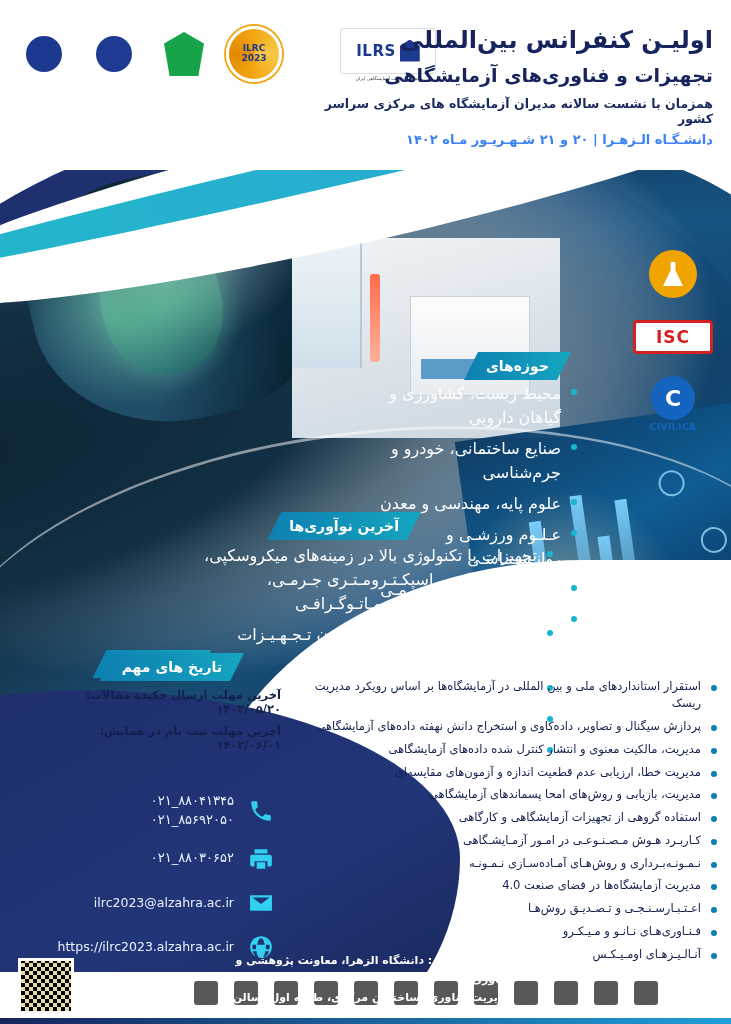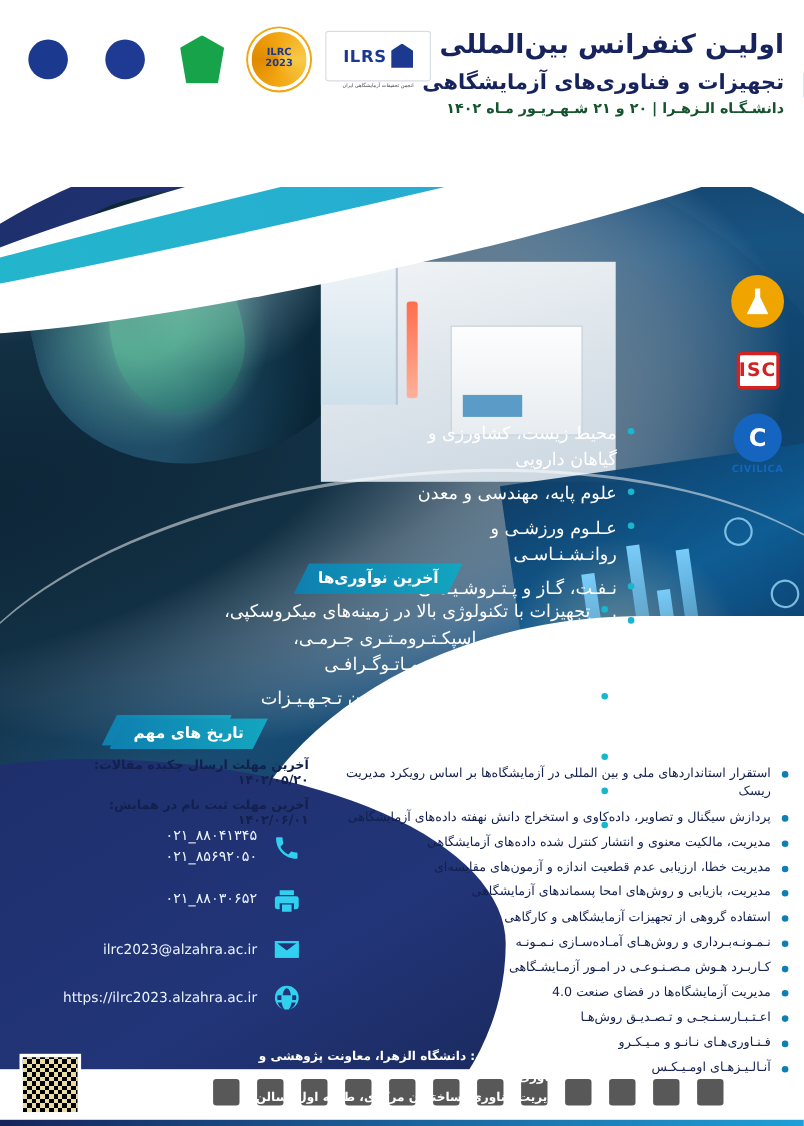--- a/index.html
+++ b/index.html
@@ -151,21 +151,21 @@
   }
 
   
   .header {
     position:absolute; left:0; top:0; width:731px; height:170px;
     background:#ffffff; z-index: 20;
   }
   .logos {
     position:absolute; left:16px; top:26px; display:flex; gap:14px; align-items:center;
   }
-  .logo { display:flex; flex-direction:column; align-items:center; }
+  .logo { display:flex; flex-direction:column; align-items:center;margin-left:44px; }
   .logo-ilrs {
     width:96px; height:46px; border:1px solid #d8dde3; border-radius:3px;
     display:flex; align-items:center; justify-content:center; gap:4px; background:#fff;
   }
   .logo-ilrs .mark { width:20px; height:22px; background:#1b3a8f;
     clip-path: polygon(50% 0,100% 30%,100% 100%,0 100%,0 30%); }
   .logo-ilrs .txt { font-size:15px; font-weight:bold; color:#1b3a8f; letter-spacing:.5px; }
   .logo-ilrs .sub { font-size:4.6px; color:#444; }
   .logo-ilrc {
     width:56px; height:56px; border-radius:50%;
@@ -188,31 +188,31 @@
     width:36px; height:36px; background:#1f3a93; border-radius:50%;
   }
   .title-block {
     position:absolute; right:18px; top:22px; width:420px; text-align:right; color:#111;
   }
   .t1 { font-size:24px; font-weight:bold; color:#16235c; line-height:1.5; white-space:nowrap; }
   .t2 { font-size:24px; font-weight:bold; color:#16235c; line-height:1.5; }
   .t2 .amp { color:#e0453a; font-size:28px; }
   .t3 { font-size:19px; font-weight:bold; color:#16235c; margin-top:6px; }
   .t4 { font-size:12.5px; font-weight:bold; color:#1a2a5e; margin-top:10px; }
-  .t5 { font-size:13px; font-weight:bold; color:#14532d; margin-top:6px; }
+  .t5 { font-size:13px; font-weight:bold; color:#3b82f6; margin-top:6px; }
 
   
   .side-logos { position:absolute; right:18px; top:250px; z-index:30;
     display:flex; flex-direction:column; gap:22px; align-items:center; }
   .side-badge { width:48px; height:48px; border-radius:50%; background:#fff;
     display:flex; align-items:center; justify-content:center; }
   .side-badge.flask { background:#f0a400; }
   .side-badge.flask .fl { width:20px;height:24px;background:#fff;
     clip-path: polygon(38% 0,62% 0,62% 34%,100% 100%,0 100%,38% 34%); }
-  .isc-box { width:39px; height:34px; border:3px solid #d42121; border-radius:4px;
+  .isc-box { width:80px; height:34px; border:3px solid #d42121; border-radius:4px;
     background:#fff; display:flex; align-items:center; justify-content:center;
     color:#d42121; font-weight:bold; font-size:17px; letter-spacing:1px; }
   .civilica { display:flex; flex-direction:column; align-items:center; }
   .civilica .c { width:44px;height:44px;border-radius:50%;background:#1565c0;color:#fff;
     display:flex;align-items:center;justify-content:center;font-weight:bold;font-size:22px; }
   .civilica .lbl { font-size:9px; color:#1565c0; font-weight:bold; margin-top:2px; letter-spacing:.5px; }
 
   
   .ribbon {
     position:absolute; height:28px; z-index:25;
@@ -236,30 +236,30 @@
     width:6px; height:6px; border-radius:50%;
   }
   .lst.light li { color:#ffffff; }
   .lst.light li:before { background:#19b6d0; }
   .lst.dark li { color:#13204e; }
   .lst.dark li:before { background:#0e7fb0; }
 
   
   #areas-list { right:154px; top:382px; width:220px; text-align:right; }
   #innov-list { right:178px; top:544px; width:360px; text-align:right; }
-  #focus-list { right:14px; top:694px; width:420px; text-align:right; }
+  #focus-list { right:14px; top:678px; width:420px; text-align:right; }
   #focus-list li { font-size:11.5px; margin-bottom:5.5px; }
 
   
   #dates-box { position:absolute; right:450px; top:688px; width:250px; text-align:right; z-index:25; color:#13204e; }
   #dates-box .row { font-size:11.5px; font-weight:bold; margin-bottom:8px; }
   #dates-box .val { direction:ltr; display:inline-block; }
 
   
-  .contact { position:absolute; right:455px; top:752px; width:270px; z-index:28; color:#fff; }
+  .contact { position:absolute; right:455px; top:792px; width:270px; z-index:28; color:#fff; }
   .contact .line { display:flex; align-items:center; gap:12px; margin-bottom:14px; }
   .ico { width:30px; height:30px; flex:0 0 30px; display:flex; align-items:center; justify-content:center;
         color:#31d0f0; }
   .ico svg { width:26px; height:26px; fill:#31d0f0; }
   .contact .txt { font-size:13px; color:#eaf4ff; direction:ltr; text-align:left; line-height:1.45; }
   .contact .txt.small { font-size:12.5px; }
 
   
   .footer-addr { position:absolute; right:220px; top:952px; width:300px; z-index:30;
     color:#ffffff; text-align:right; font-size:11px; font-weight:bold; line-height:1.7; }
@@ -330,37 +330,40 @@
           <div class="e"></div>
         </div>
       <div class="logo-emblem">
         <div class="e" style="background:#1b3a8f;"></div>
       </div>
     </div>
 
     <div class="title-block">
       <div class="t1">اولیـن کنفرانس بین‌المللی</div>
       <div class="t3">تجهیزات و فناوری‌های آزمایشگاهی</div>
+      <div class="t4">همزمان با نشست سالانه مدیران آزمایشگاه های مرکزی سراسر کشور</div>
       <div class="t5">دانشـگـاه الـزهـرا | ۲۰ و ۲۱ شـهـریـور مـاه ۱۴۰۲</div>
     </div>
   </div>
 
   <div class="side-logos">
     <div class="side-badge flask">
         <div class="fl"></div>
       </div>
     <div class="isc-box">ISC</div>
     <div class="civilica">
       <div class="c">C</div>
       <div class="lbl">CIVILICA</div>
     </div>
   </div>
 
+  <div class="ribbon" style="right:160px; top:352px;">حوزه‌های</div>
   <ul class="lst light" id="areas-list">
     <li>محیط زیست، کشاورزی و گیاهان دارویی</li>
+    <li>صنایع ساختمانی، خودرو و جرم‌شناسی</li>
     <li>علوم پایه، مهندسی و معدن</li>
     <li>عـلـوم ورزشـی و روانـشـنـاسـی</li>
     <li>نـفـت، گـاز و پـتـروشـیـمـی</li>
     <li>انـرژی</li>
   </ul>
 
   <div class="ribbon" style="right:310px; top:512px;">آخرین نوآوری‌ها</div>
   <ul class="lst light" id="innov-list">
     <li>تجهیزات با تکنولوژی بالا در زمینه‌های میکروسکپی، اسپکتروسکپی، اسپکـتـرومـتـری جـرمـی، الـکـتـروشـیـمـی و کـرومـاتـوگـرافـی</li>
     <li>مـیـنـیـاتـورسـازی و اتـومـاسـیـون تـجـهـیـزات آزمـایشـگاهی</li>
@@ -370,22 +373,22 @@
   </ul>
 
   <div class="ribbon" style="right:520px; top:650px; background:linear-gradient(90deg,#0e7fb0,#14a6c0);">با تمرکز بر</div>
   <ul class="lst dark" id="focus-list">
     <li>استقرار استانداردهای ملی و بین المللی در آزمایشگاه‌ها بر اساس رویکرد مدیریت ریسک</li>
     <li>پردازش سیگنال و تصاویر، داده‌کاوی و استخراج دانش نهفته داده‌های آزمایشگاهی</li>
     <li>مدیریت، مالکیت معنوی و انتشار کنترل شده داده‌های آزمایشگاهی</li>
     <li>مدیریت خطا، ارزیابی عدم قطعیت اندازه و آزمون‌های مقایسه‌ای</li>
     <li>مدیریت، بازیابی و روش‌های امحا پسماندهای آزمایشگاهی</li>
     <li>استفاده گروهی از تجهیزات آزمایشگاهی و کارگاهی</li>
+    <li>کـاربـرد هـوش مـصـنـوعـی در امـور آزمـایشـگاهی</li>
     <li>نـمـونـه‌بـرداری و روش‌هـای آمـاده‌سـازی نـمـونـه</li>
-    <li>کـاربـرد هـوش مـصـنـوعـی در امـور آزمـایشـگاهی</li>
     <li>مدیریت آزمایشگاه‌ها در فضای صنعت 4.0</li>
     <li>اعـتـبـارسـنـجـی و تـصـدیـق روش‌هـا</li>
     <li>فـنـاوری‌هـای نـانـو و مـیـکـرو</li>
     <li>آنـالـیـزهـای اومـیـکـس</li>
   </ul>
 
   <div class="ribbon" style="right:487px; top:653px;">تاریخ های مهم</div>
   <div id="dates-box">
     <div class="row">
       <span>آخرین مهلت ارسال چکیده مقالات:</span>

